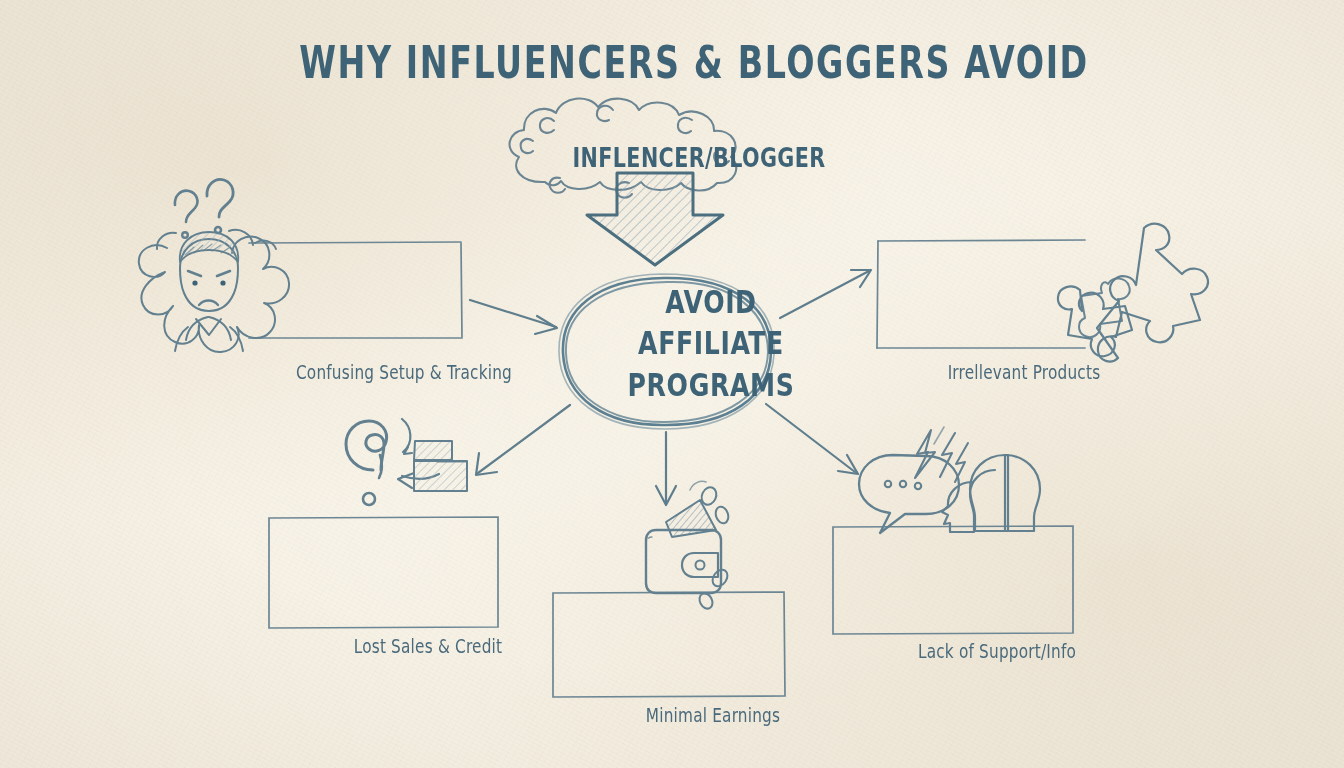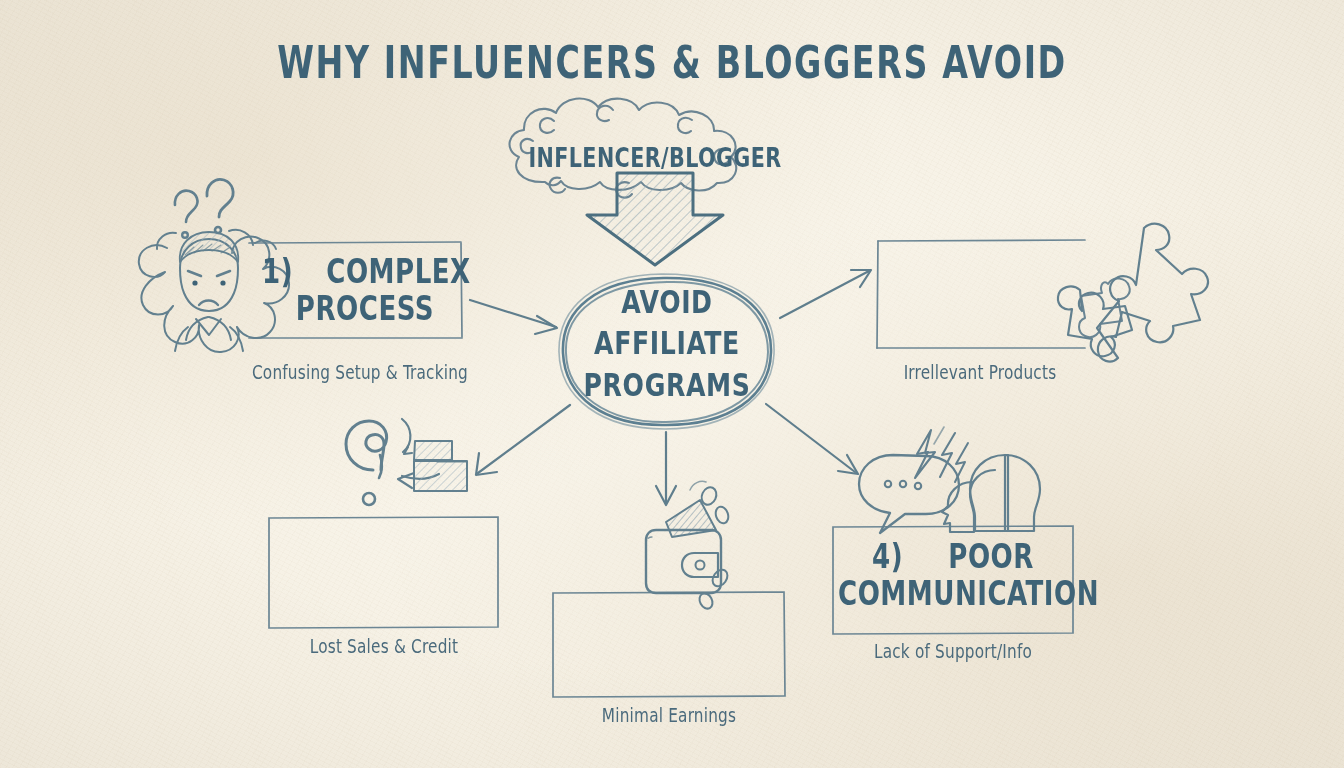--- a/index.html
+++ b/index.html
@@ -52,20 +52,21 @@
     height: 768px;
     z-index: 3;
     pointer-events: none;
   }
 
   
   #text-layer {
     position: absolute;
     inset: 0;
     z-index: 4;
+    margin-left: 44px;
   }
 
   .abs { position: absolute; }
 
   #page-title {
     left: 0; right: 0; top: 38px;
     text-align: center;
     font-family: "DejaVu Sans Condensed", "Liberation Sans Narrow", "Liberation Sans", sans-serif;
     font-weight: 700;
     font-size: 37px;
@@ -347,40 +348,24 @@
     <div class="abs" id="page-title">WHY INFLUENCERS &amp; BLOGGERS AVOID</div>
 
     <div class="abs cloud-label" style="left:520px; top:145px; width:270px; text-align:center;">INFLENCER/BLOGGER</div>
 
     <div class="abs hub-label" style="left:561px; top:290px; width:212px;">
       <div>AVOID</div>
       <div>AFFILIATE</div>
       <div>PROGRAMS</div>
     </div>
 
-    <div class="abs" style="left:262px; top:253px; width:192px;">
-      <div class="node-title" style="white-space:nowrap;">
-        <span>1)</span>
-        <span style="display:inline-block;width:14px;"></span>
-        <span>COMPLEX</span>
-      </div>
-      <div class="node-title ta-r" style="padding-right:20px;">PROCESS</div>
-    </div>
     <div class="abs node-caption" style="left:232px; top:362px; width:256px; text-align:center;">Confusing Setup &amp; Tracking</div>
 
     <div class="abs node-caption" style="left:276px; top:636px; width:216px; text-align:center;">Lost Sales &amp; Credit</div>
 
     <div class="abs node-caption" style="left:558px; top:705px; width:222px; text-align:center;">Minimal Earnings</div>
 
-    <div class="abs" style="left:838px; top:538px; width:230px;">
-      <div class="node-title ta-c">
-        <span>4)</span>
-        <span style="display:inline-block;width:26px;"></span>
-        <span>POOR</span>
-      </div>
-      <div class="node-title ta-c">COMMUNICATION</div>
-    </div>
     <div class="abs node-caption" style="left:838px; top:641px; width:230px; text-align:center;">Lack of Support/Info</div>
 
     <div class="abs node-caption" style="left:872px; top:362px; width:216px; text-align:center;">Irrellevant Products</div>
 
   </div>
 </div>
 
 </body></html>

